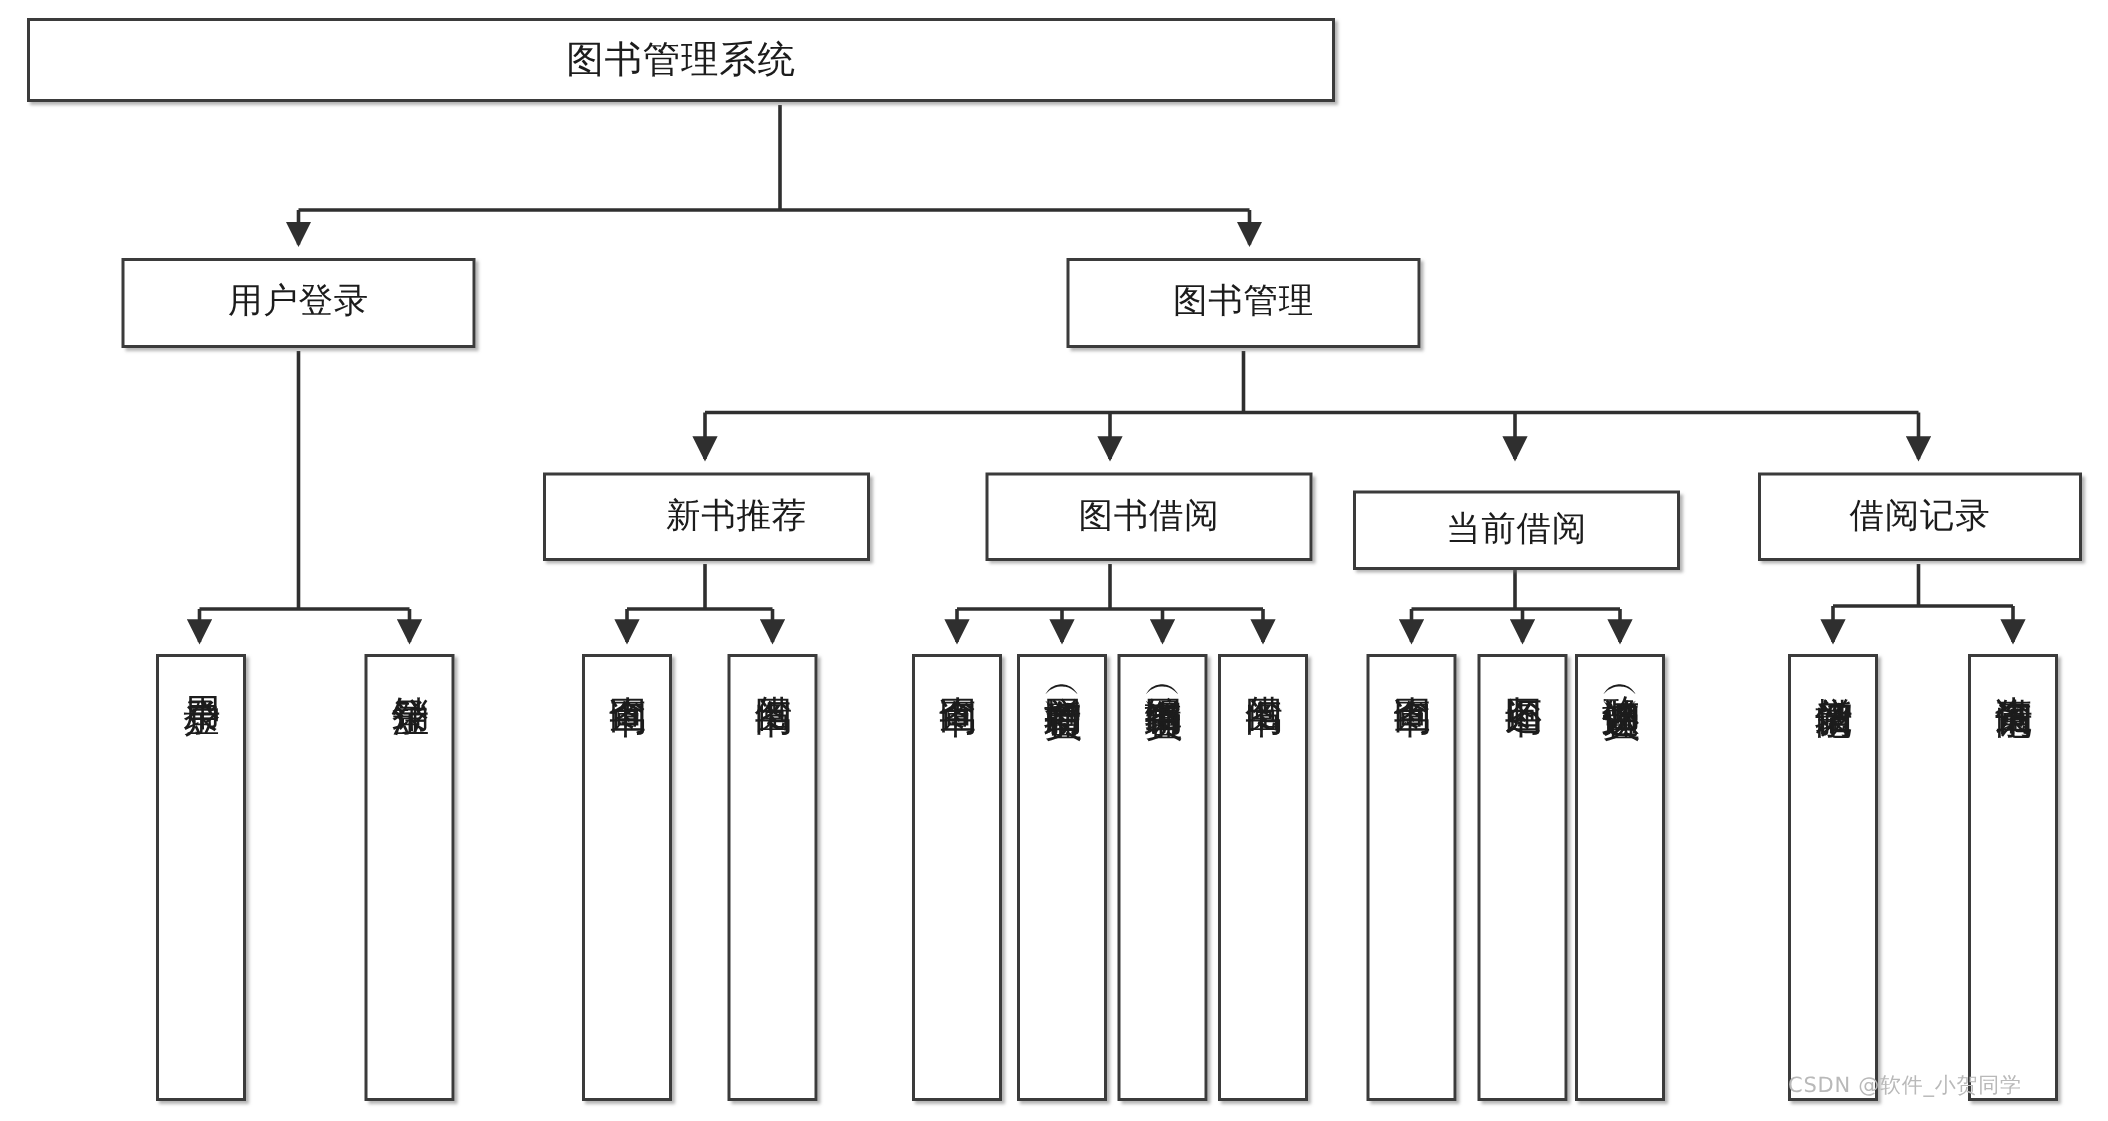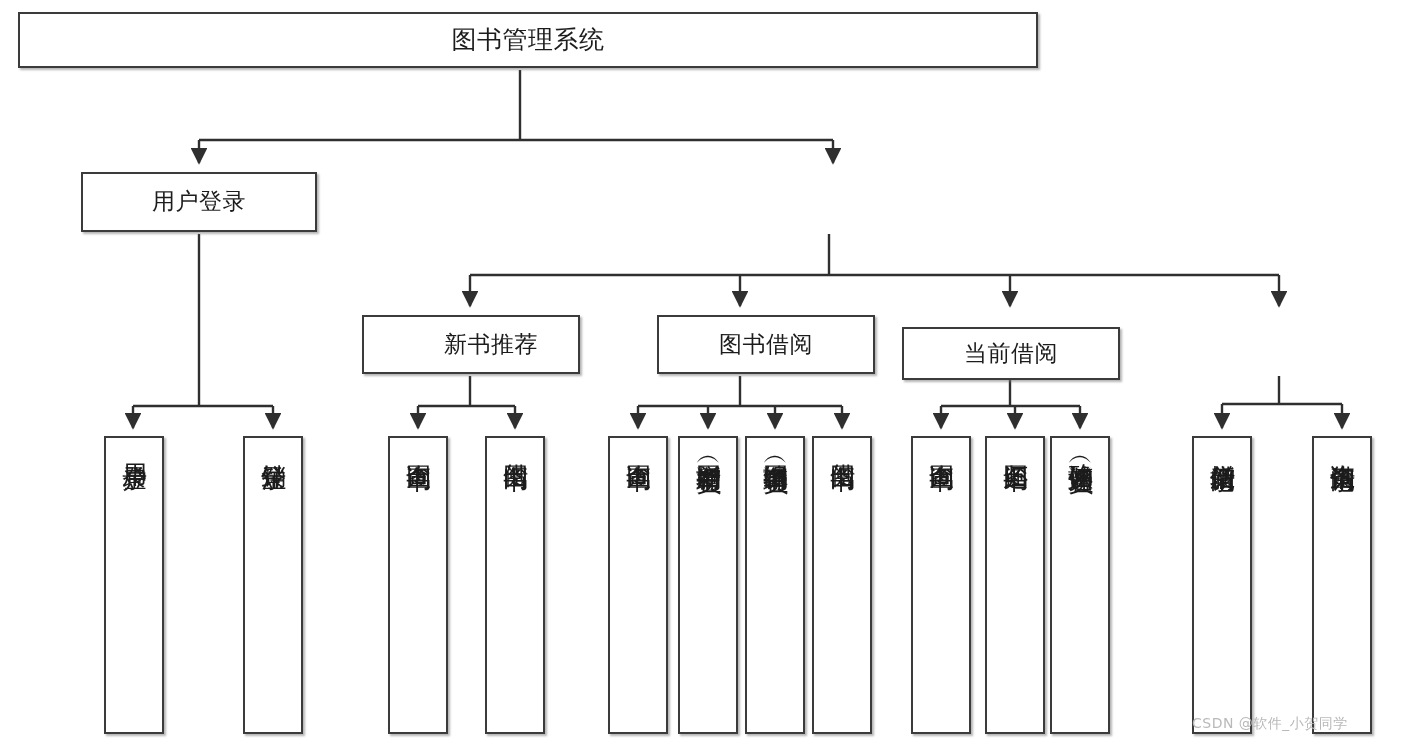--- a/index.html
+++ b/index.html
@@ -114,36 +114,42 @@
       <path d="M 1015 406 L 1015 428" marker-end="url(#arrow)"></path>
       <path d="M 1080 406 L 1080 428" marker-end="url(#arrow)"></path>
 
       <path d="M 1279 376 L 1279 404"></path>
       <path d="M 1222 404 L 1342 404"></path>
       <path d="M 1222 404 L 1222 428" marker-end="url(#arrow)"></path>
       <path d="M 1342 404 L 1342 428" marker-end="url(#arrow)"></path>
     </g>
   </svg>
 
-  <div class="node node-root" style="left: 18px; top: 12px; width: 1020px; height: 56px;">
+  <div class="node node-root" style="left: 18px; top: 12px; width: 872px; height: 56px;">
     <span class="label">图书管理系统</span>
   </div>
 
   <div class="node node-l2" style="left: 81px; top: 172px; width: 236px; height: 60px;">
     <span class="label">用户登录</span>
+  </div>
+  <div class="node node-l2" style="left: 711px; top: 172px; width: 236px; height: 60px;">
+    <span class="label">图书管理</span>
   </div>
 
   <div class="node node-l3" style="left: 362px; top: 315px; width: 218px; height: 59px; padding-left: 40px;">
     <span class="label">新书推荐</span>
   </div>
   <div class="node node-l3" style="left: 657px; top: 315px; width: 218px; height: 59px;">
     <span class="label">图书借阅</span>
   </div>
   <div class="node node-l3" style="left: 902px; top: 327px; width: 218px; height: 53px;">
     <span class="label">当前借阅</span>
+  </div>
+  <div class="node node-l3" style="left: 1172px; top: 315px; width: 216px; height: 59px;">
+    <span class="label">借阅记录</span>
   </div>
 
   <div class="node node-leaf" style="left: 104px; top: 436px; width: 60px; height: 298px;">
     <span class="label">用户登录</span>
   </div>
   <div class="node node-leaf" style="left: 243px; top: 436px; width: 60px; height: 298px;">
     <span class="label">注销登录</span>
   </div>
   <div class="node node-leaf" style="left: 388px; top: 436px; width: 60px; height: 298px;">
     <span class="label">查询图书</span>

